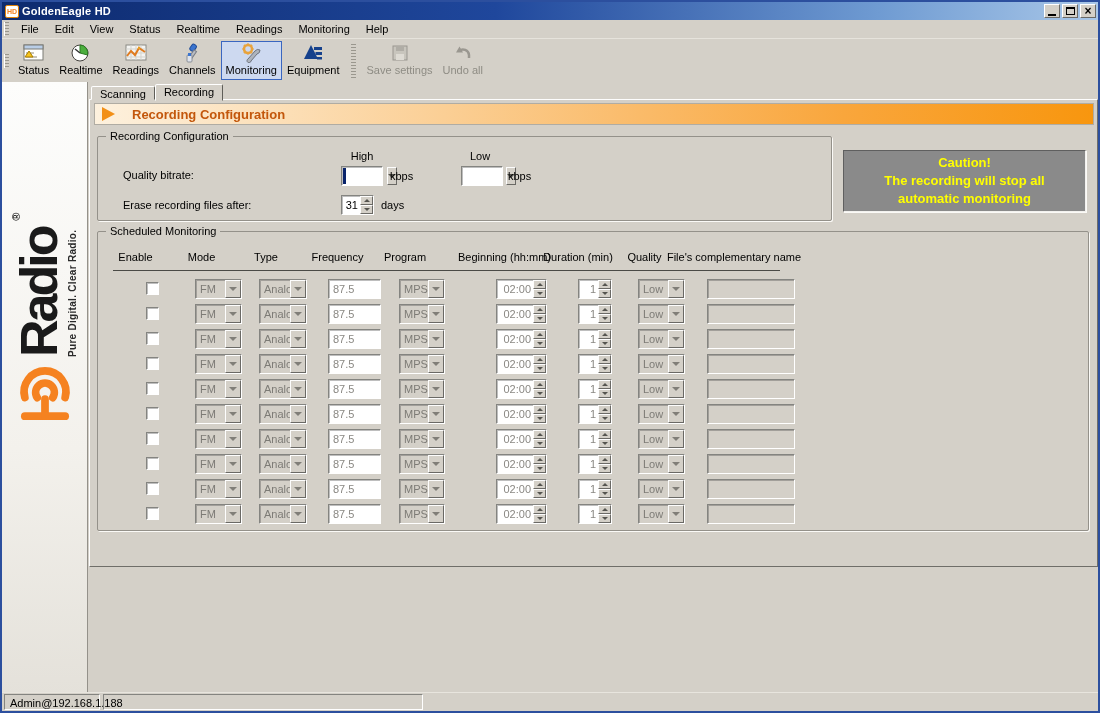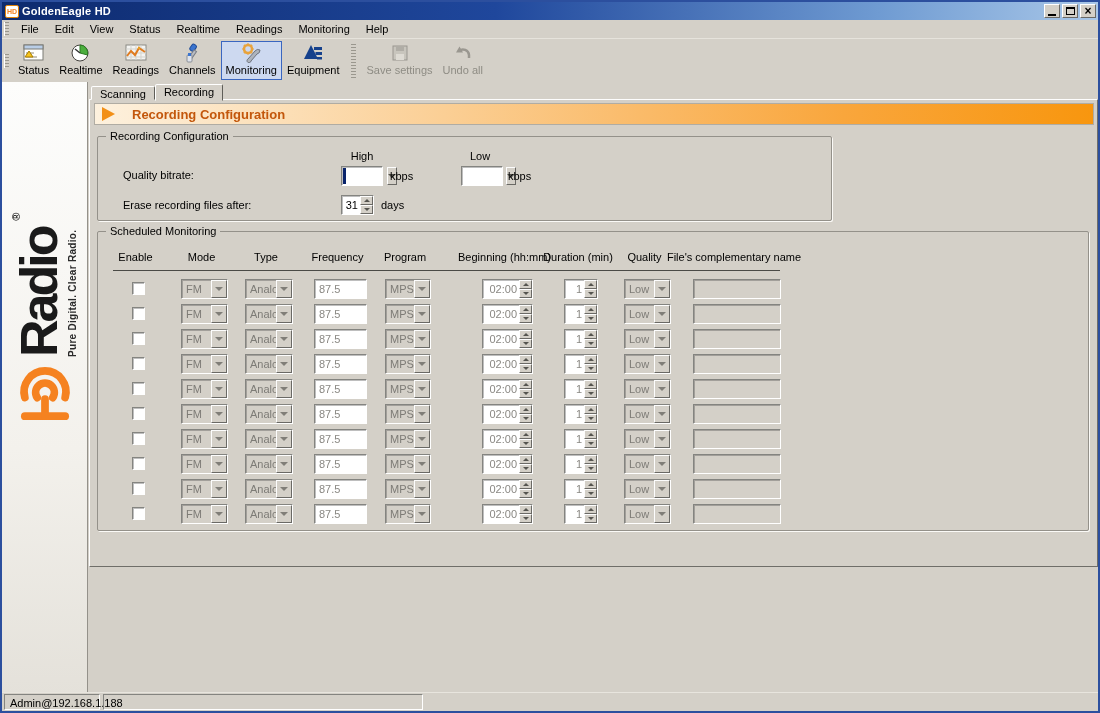--- a/index.html
+++ b/index.html
@@ -111,21 +111,21 @@
     display:flex; flex-direction:column; align-items:center; justify-content:center;
     color:#ffff00; font-weight:bold; font-size:13px; line-height:18px; text-align:center; }
 
   
   .sg { display:grid; grid-template-columns:45px 20px 47px 17px 48px 21px 53px 18px 46px 51px 51px 31px 34px 26px 47px 22px 88px; align-items:center; }
   .gc1{grid-column:1} .gc2{grid-column:3} .gc3{grid-column:5} .gc4{grid-column:7} .gc5{grid-column:9}
   .gc6{grid-column:11} .gc7{grid-column:13} .gc8{grid-column:15} .gc9{grid-column:17}
   .hdr { position:absolute; left:15px; top:19px; width:962px; }
   .hdr span { justify-self:center; white-space:nowrap; width:max-content; }
   .hdr-sep { position:absolute; left:15px; top:38px; width:667px; height:1px; background:#4a4a46; }
-  .rows { position:absolute; left:18px; top:44px; width:962px; }
+  .rows { position:absolute; left:32px; top:44px; width:962px; }
   .srow { height:25px; }
   .srow .cb { justify-self:center; }
   .srow .combo,.srow .spin,.srow .tfield { width:100%; }
 
   
   .statusbar { position:absolute; left:0; top:690px; right:0; height:19px; background:#d4d0c8;
     display:flex; align-items:center; padding-left:2px; gap:3px; border-top:1px solid #e8e5de; }
   .sb-panel { height:16px; border:1px solid; border-color:#848480 #fff #fff #848480; padding:2px 5px 0 5px; white-space:nowrap; }
   .sb-user { width:96px; }
   .sb-empty { width:320px; }
@@ -314,20 +314,25 @@
                 <span class="tri-up"></span>
               </i>
               <i>
                 <span class="tri-dn"></span>
               </i>
             </span>
         </div>
         <span class="lbl" style="left:283px; top:62px;">days</span>
       </div>
 
+      <div class="caution">
+        <div>Caution!</div>
+        <div>The recording will stop all</div>
+        <div>automatic monitoring</div>
+      </div>
 
       <div class="gbox sr-box">
         <span class="gbox-legend">Scheduled Monitoring</span>
         <div class="sg hdr">
           <span class="gc1">Enable</span>
           <span class="gc2">Mode</span>
           <span class="gc3">Type</span>
           <span class="gc4">Frequency</span>
           <span class="gc5">Program</span>
           <span class="gc6">Beginning (hh:mm)</span>

